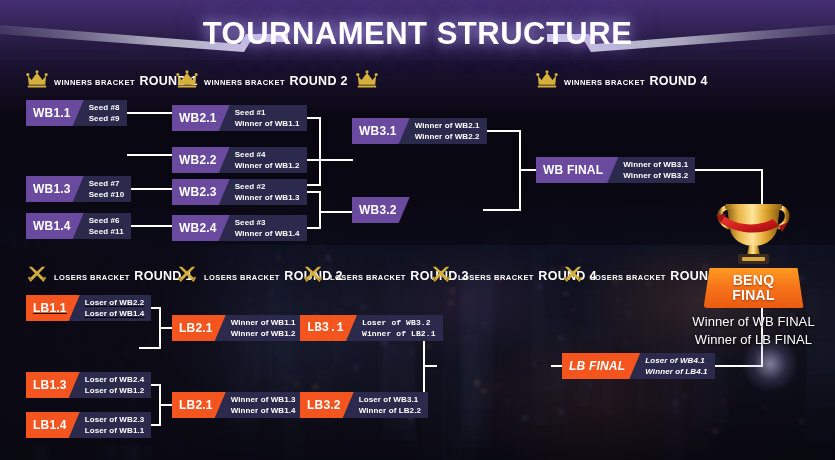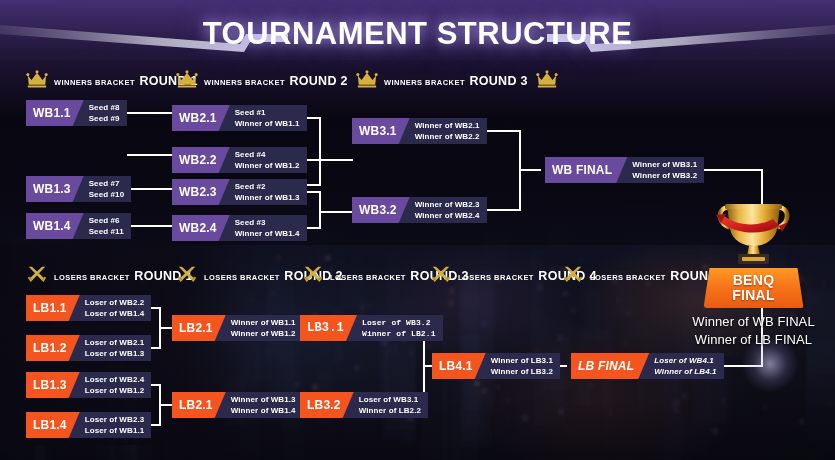--- a/index.html
+++ b/index.html
@@ -102,21 +102,21 @@
     display:flex; flex-direction:column; justify-content:center;
     padding:0 7px 0 16px;
     background:#2b2a4c;
   }
   .match .info span {
     display:block;
     font-size:8px; font-weight:bold; color:#ffffff;
     line-height:11px; letter-spacing:.1px;
     white-space:nowrap;
   }
-  .match.wide .tag { padding-right:15px;margin-left:9px; }
+  .match.wide .tag { padding-right:15px; }
 
   
   #wires { position:absolute; inset:0; width:835px; height:460px; pointer-events:none; }
 
   
   .gf { position:absolute; left:672px; top:196px; width:163px; }
   .gf .trophy { position:relative; width:163px; height:72px; }
   .gf .banner {
     position:relative; margin:0 auto; width:100px; height:40px;
     display:flex; flex-direction:column; align-items:center; justify-content:center;
@@ -511,34 +511,34 @@
   </div>
   <div class="rhead" style="left:356px; top:70px;">
     <span class="ic">
       <svg viewBox="0 0 24 20">
           <path d="M2,17 L22,17 L22,19 L2,19 Z M2,6 L6,11 L12,3 L18,11 L22,6 L21,16 L3,16 Z" fill="#d6b03c"></path>
           <circle cx="2" cy="5" r="1.7" fill="#d6b03c"></circle>
           <circle cx="12" cy="2" r="1.7" fill="#d6b03c"></circle>
           <circle cx="22" cy="5" r="1.7" fill="#d6b03c"></circle>
         </svg>
     </span>
-    <span class="txt">
-      <span class="sub">WINNERS BRACKET</span>
-      <span class="main">ROUND 3</span>
-    </span>
   </div>
   <div class="rhead" style="left:536px; top:70px;">
     <span class="ic">
       <svg viewBox="0 0 24 20">
           <path d="M2,17 L22,17 L22,19 L2,19 Z M2,6 L6,11 L12,3 L18,11 L22,6 L21,16 L3,16 Z" fill="#d6b03c"></path>
           <circle cx="2" cy="5" r="1.7" fill="#d6b03c"></circle>
           <circle cx="12" cy="2" r="1.7" fill="#d6b03c"></circle>
           <circle cx="22" cy="5" r="1.7" fill="#d6b03c"></circle>
         </svg>
     </span>
+    <span class="txt">
+      <span class="sub">WINNERS BRACKET</span>
+      <span class="main">ROUND 4</span>
+    </span>
   </div>
 
   <div class="rhead" style="left:26px; top:265px;">
     <span class="ic">
       <svg viewBox="0 0 24 20">
           <path d="M3,2 L6.5,2 L21,15.5 L19,18.5 Z" fill="#d6b03c"></path>
           <path d="M21,2 L17.5,2 L3,15.5 L5,18.5 Z" fill="#d6b03c"></path>
           <rect x="2" y="14" width="5" height="2.2" transform="rotate(42 4.5 15)" fill="#b8932c"></rect>
           <rect x="17" y="14" width="5" height="2.2" transform="rotate(-42 19.5 15)" fill="#b8932c"></rect>
         </svg>
@@ -658,48 +658,37 @@
 
   <div class="match wb" style="left:352px; top:118px;">
     <span class="tag">WB3.1</span>
     <span class="info">
       <span>Winner of WB2.1</span>
       <span>Winner of WB2.2</span>
     </span>
   </div>
   <div class="match wb" style="left:352px; top:197px;">
     <span class="tag">WB3.2</span>
-    <span class="info">
-      <span>Winner of WB2.3</span>
-      <span>Winner of WB2.4</span>
-    </span>
   </div>
 
   <div class="match wb wide" style="left:536px; top:157px;">
     <span class="tag">WB FINAL</span>
     <span class="info">
       <span>Winner of WB3.1</span>
       <span>Winner of WB3.2</span>
     </span>
   </div>
 
-  <div class="match lb" style="left:26px; top:295px;">
+  <div class="match lb" style="left:26px; top:295px;text-decoration:underline;">
     <span class="tag">LB1.1</span>
     <span class="info">
       <span>Loser of WB2.2</span>
       <span>Loser of WB1.4</span>
     </span>
   </div>
-  <div class="match lb" style="left:26px; top:335px;">
-    <span class="tag">LB1.2</span>
-    <span class="info">
-      <span>Loser of WB2.1</span>
-      <span>Loser of WB1.3</span>
-    </span>
-  </div>
   <div class="match lb" style="left:26px; top:372px;">
     <span class="tag">LB1.3</span>
     <span class="info">
       <span>Loser of WB2.4</span>
       <span>Loser of WB1.2</span>
     </span>
   </div>
   <div class="match lb" style="left:26px; top:412px;">
     <span class="tag">LB1.4</span>
     <span class="info">
@@ -731,27 +720,20 @@
     </span>
   </div>
   <div class="match lb" style="left:300px; top:392px;">
     <span class="tag">LB3.2</span>
     <span class="info">
       <span>Loser of WB3.1</span>
       <span>Winner of LB2.2</span>
     </span>
   </div>
 
-  <div class="match lb" style="left:432px; top:353px;">
-    <span class="tag">LB4.1</span>
-    <span class="info">
-      <span>Winner of LB3.1</span>
-      <span>Winner of LB3.2</span>
-    </span>
-  </div>
 
   <div class="match lb wide" style="left:562px; top:353px;font-style:italic;">
     <span class="tag">LB FINAL</span>
     <span class="info">
       <span>Loser of WB4.1</span>
       <span>Winner of LB4.1</span>
     </span>
   </div>
 
   <div class="gf">

